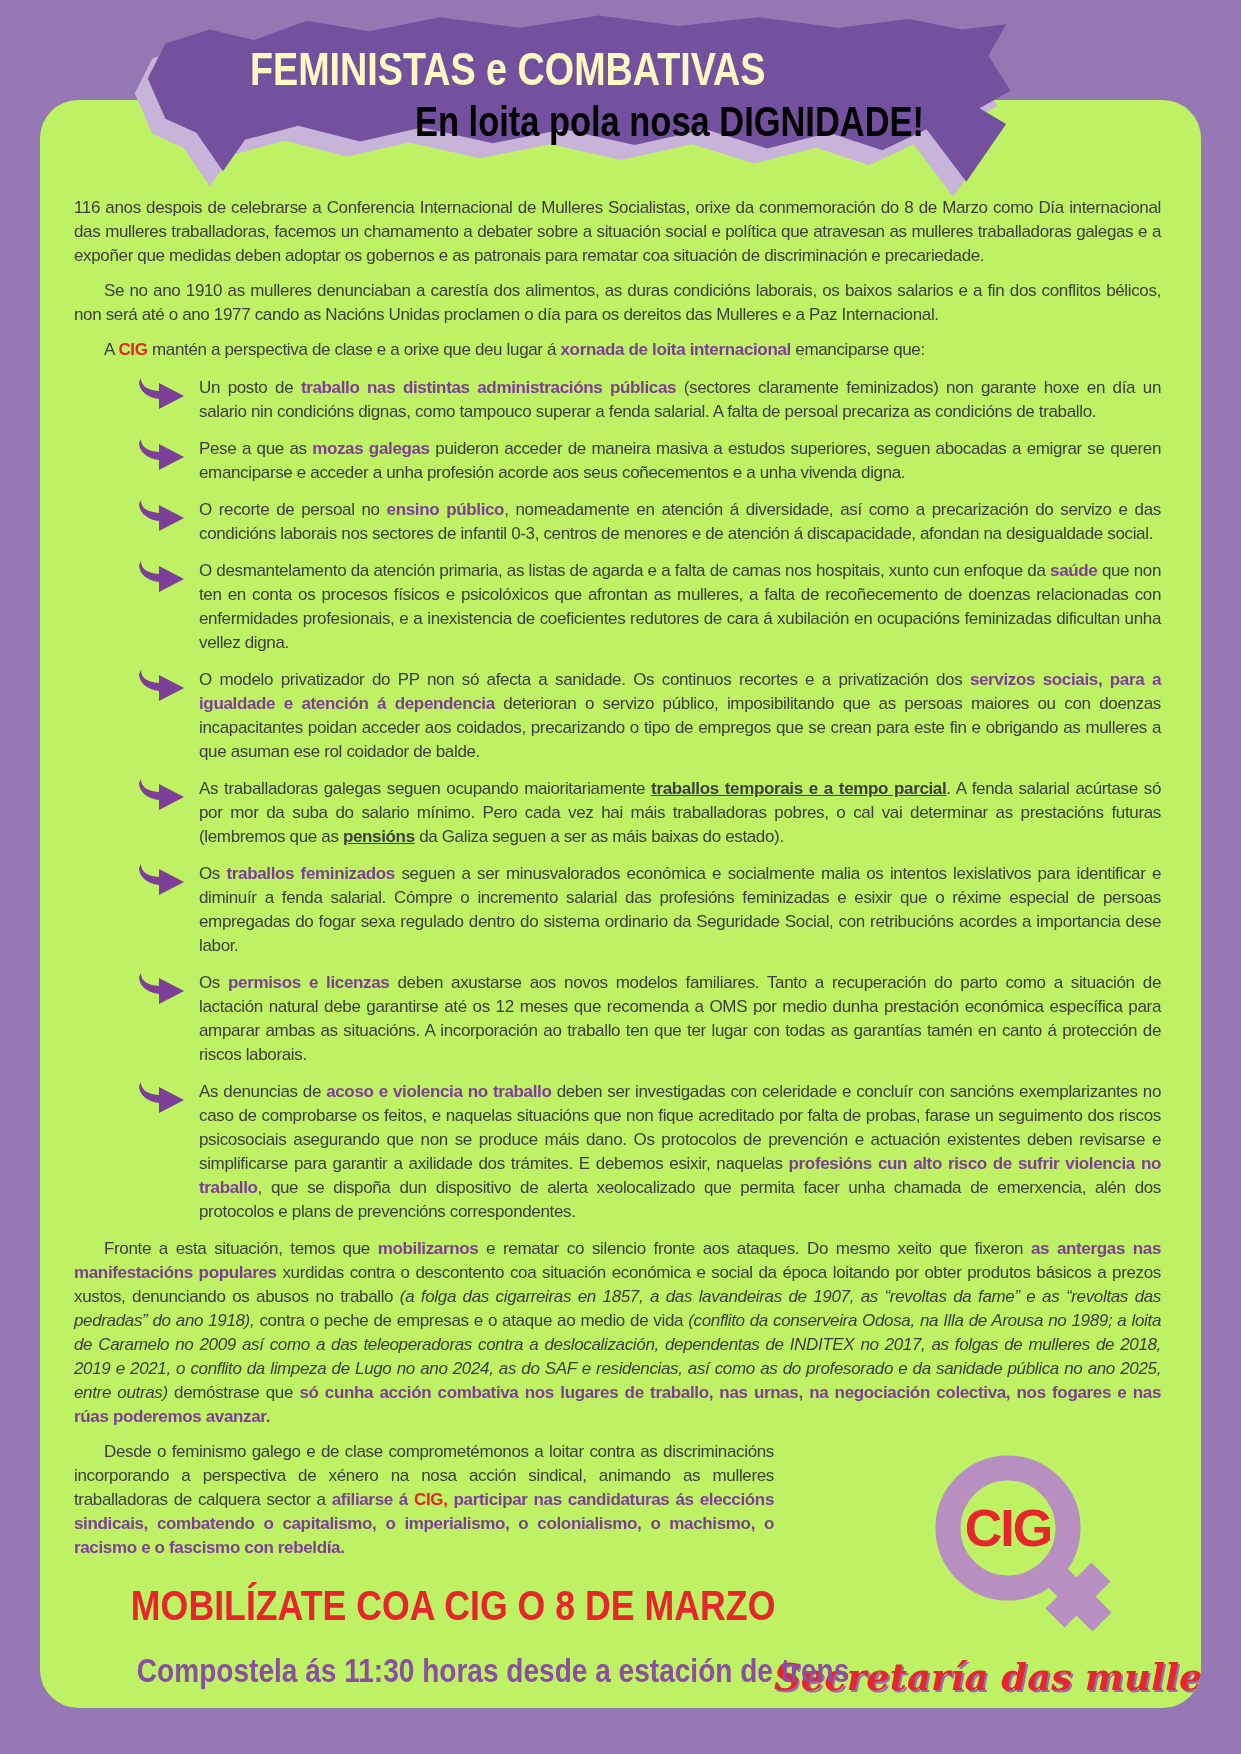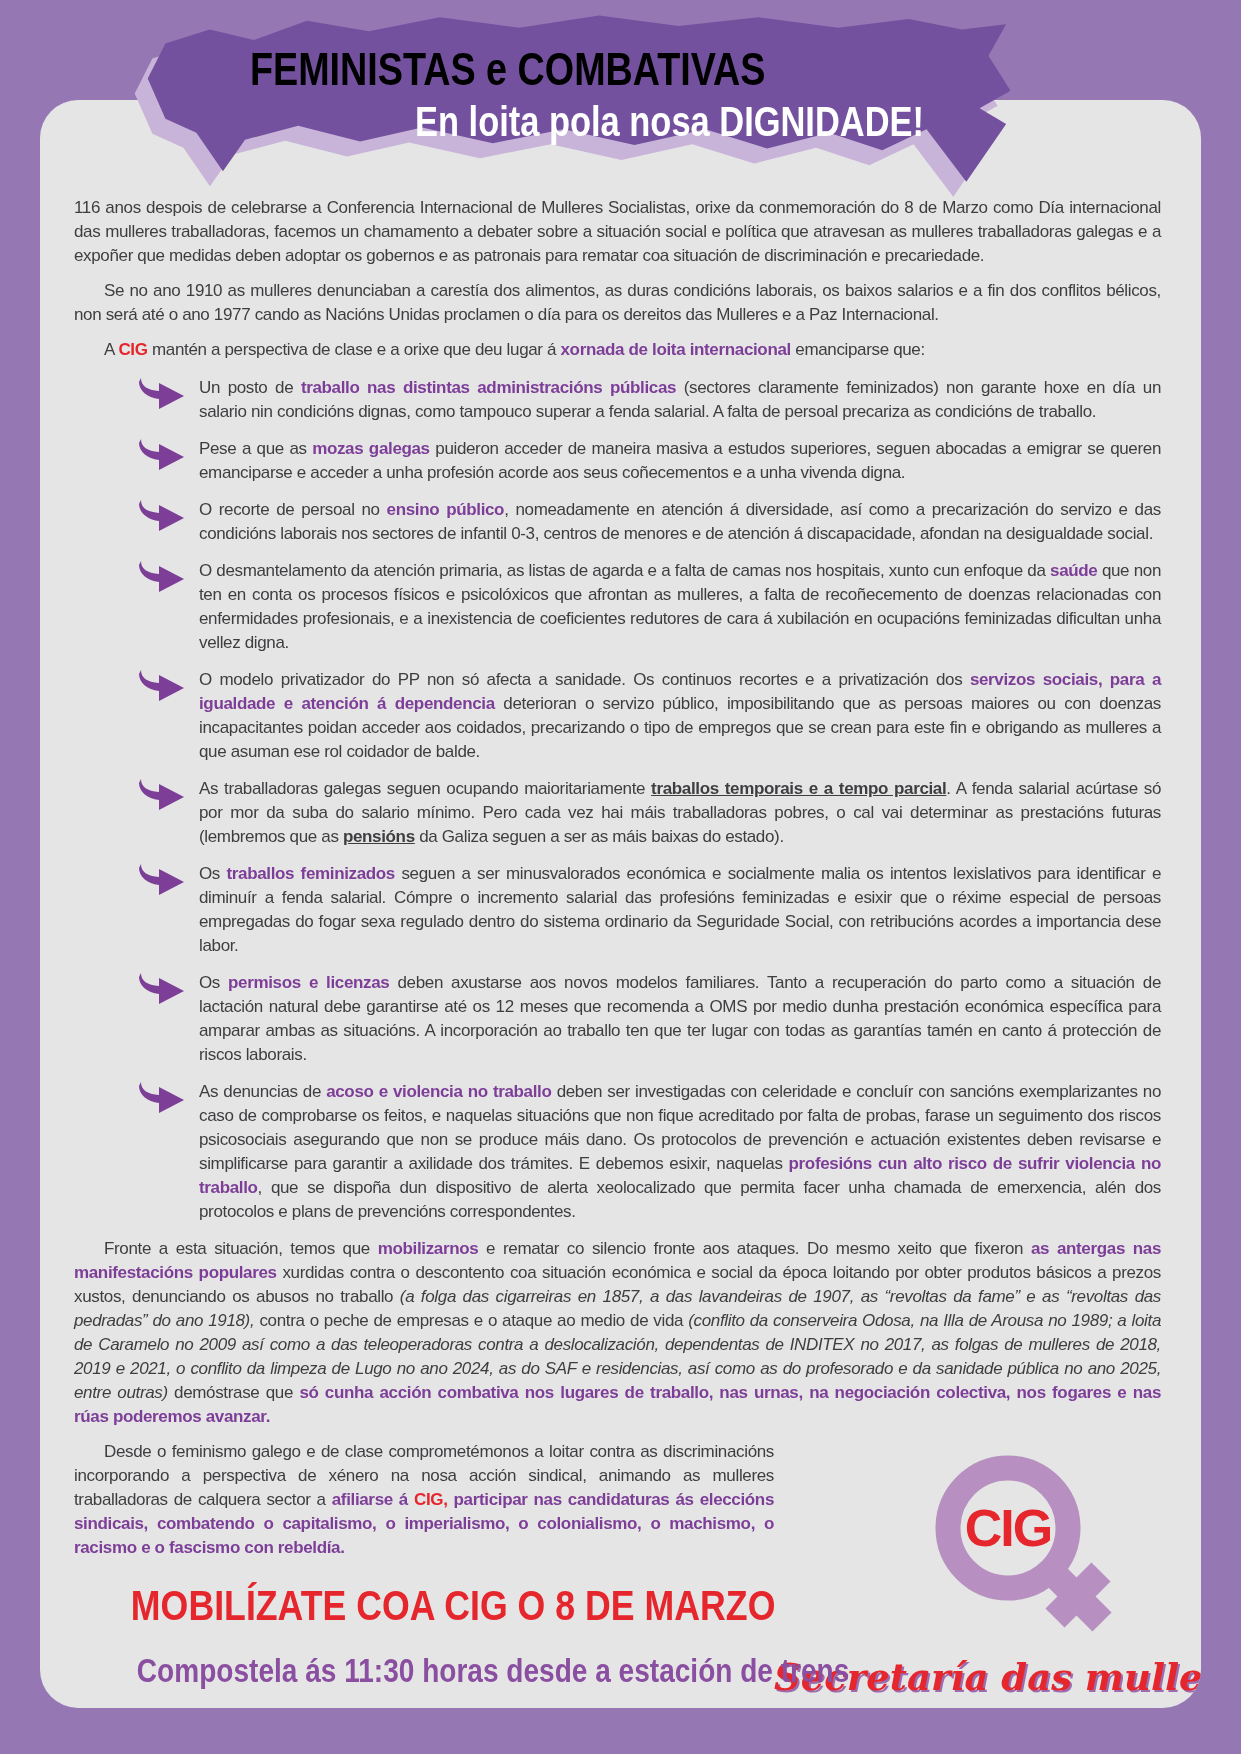--- a/index.html
+++ b/index.html
@@ -12,37 +12,37 @@
     height: 1754px;
     overflow: hidden;
   }
   .page { position: absolute; inset: 0; }
 
   
   .card {
     position: absolute;
     left: 40px; top: 100px;
     width: 1161px; height: 1608px;
-    background: #e5e5e5;
+    background: #bef264;
     border-radius: 38px;
     padding: 96px 40px 0 34px;
     overflow: hidden;
   }
 
   
   .banner-wrap { position: absolute; left: 130px; top: 12px; width: 885px; height: 175px; }
   .banner-shape, .banner-shadow {
     position: absolute; inset: 0;
     clip-path: polygon(2% 38%, 4% 18%, 9% 10%, 14% 16%, 20% 5%, 27% 11%, 35% 3%, 44% 9%, 53% 2%, 62% 8%, 71% 3%, 80% 9%, 88% 4%, 94% 10%, 99% 7%, 97% 25%, 99.5% 45%, 96% 55%, 99% 64%, 94.5% 97%, 90% 67%, 85% 79%, 79% 69%, 72% 78%, 65% 67%, 57% 76%, 49% 67%, 41% 75%, 33% 66%, 26% 74%, 19% 65%, 13% 73%, 10.5% 91%, 7.5% 69%, 4% 61%);
   }
   .banner-shadow { background: #c9b4d9; transform: translate(-13px, 15px); }
   .banner-shape { background: #74519e; }
   .banner-text { position: absolute; left: 0; top: 0; width: 100%; padding: 30px 0 0 120px; }
-  .banner-line1 { font-size: 46px; font-weight: bold; color: #000000; letter-spacing: 0; }
-  .banner-line2 { font-size: 42px; font-weight: bold; color: #ffffff; padding-left: 165px; margin-top: 2px; }
+  .banner-line1 { font-size: 46px; font-weight: bold; color: #fef9c3; letter-spacing: 0; }
+  .banner-line2 { font-size: 42px; font-weight: bold; color: #000000; padding-left: 165px; margin-top: 2px; }
   .cond { display: inline-block; transform: scaleX(0.82); transform-origin: left center; white-space: nowrap; }
   .cond-c { display: inline-block; transform: scaleX(0.85); transform-origin: center center; white-space: nowrap; }
 
   
   .para {
     font-size: 17px; line-height: 24px; letter-spacing: -0.35px;
     color: #3e3d40; text-align: justify;
     margin-bottom: 11px;
   }
   .indent { text-indent: 30px; }

